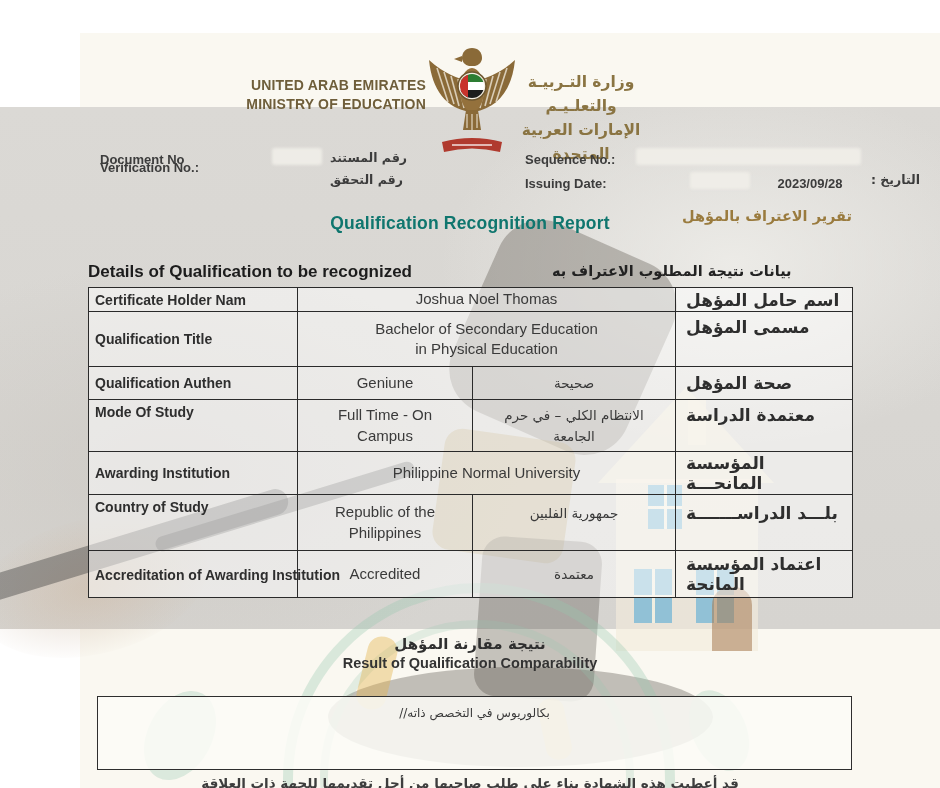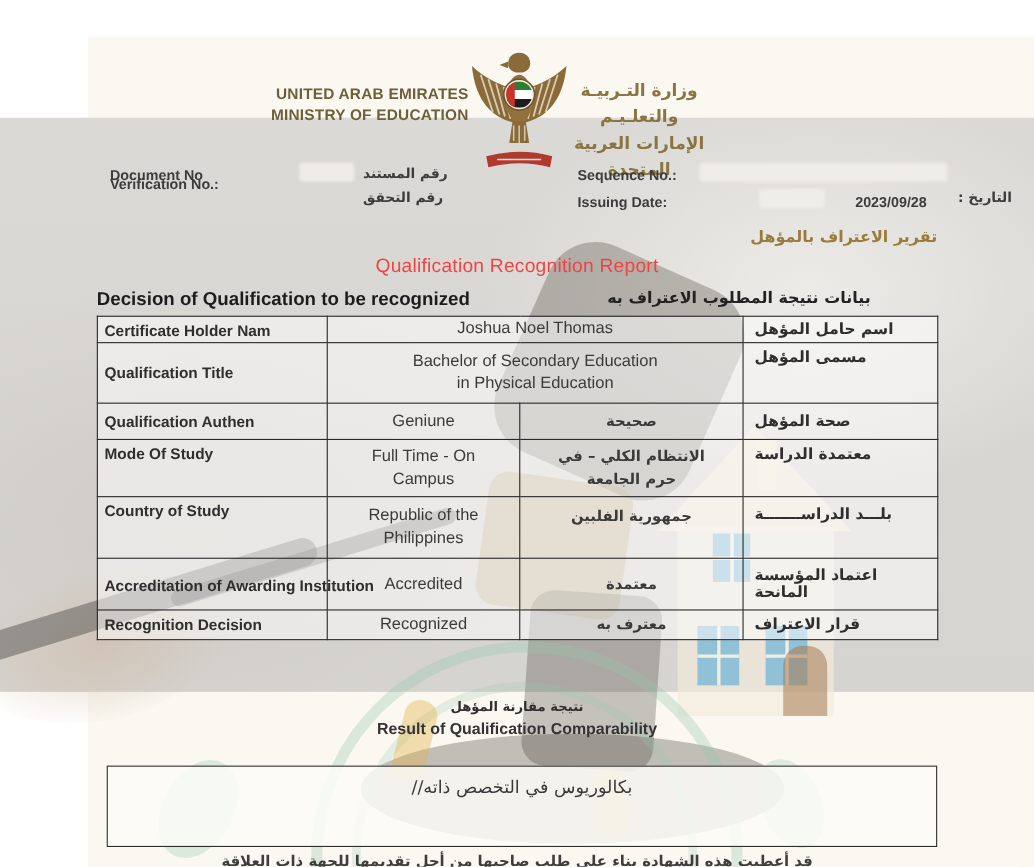--- a/index.html
+++ b/index.html
@@ -85,60 +85,60 @@
   #m-date-val{left:760px;top:176px;width:100px;text-align:center;}
   #m-date-ar{left:862px;top:172px;width:58px;font-size:12.5px;}
   .redact{background:rgba(240,238,232,.92);filter:blur(1.5px);border-radius:3px;}
   #red1{left:272px;top:148px;width:50px;height:17px;}
   #red2{left:636px;top:148px;width:225px;height:17px;}
   #red3{left:690px;top:172px;width:60px;height:17px;}
 
   
   #title-ar{left:88px;top:208px;width:764px;text-align:right;
     font-weight:bold;font-size:14.5px;color:#9a7b3e;}
-  #title-en{left:88px;top:231px;width:764px;text-align:center;
-    font-weight:normal;font-size:17.5px;color:#ef4444;letter-spacing:.2px;}
+  #title-en{left:88px;top:213px;width:764px;text-align:center;
+    font-weight:bold;font-size:17.5px;color:#0f766e;letter-spacing:.2px;}
 
   
   #sec-en{left:88px;top:262px;font-weight:bold;font-size:17px;color:#1c1c1c;}
   #sec-ar{left:552px;top:263px;width:300px;text-align:left;
     font-weight:bold;font-size:14.5px;color:#222;}
 
   
   #qtable{left:88px;top:287px;width:764px;border-collapse:collapse;table-layout:fixed;}
   #qtable td{
     border:1.7px solid #2a2a2a;
     background:rgba(255,255,255,.52);
     font-size:15px;color:#3a3a3a;
     padding:1px 6px;vertical-align:middle;overflow:visible;
   }
   #qtable td.lbl{font-weight:bold;color:#2e2e2e;font-size:14px;text-align:left;}
   #qtable td.val{text-align:center;line-height:1.35;}
   #qtable td.valar{text-align:center;font-size:13.5px;line-height:1.5;
-    font-family:"DejaVu Sans","Liberation Sans",sans-serif;font-weight:bold;}
-  #qtable td.lblar{font-weight:bold;font-size:14px;text-align:left;direction:rtl;
+    font-family:"DejaVu Sans","Liberation Sans",sans-serif;}
+  #qtable td.lblar{font-weight:bold;font-size:17px;text-align:left;direction:rtl;
     font-family:"DejaVu Sans","Liberation Sans",sans-serif;padding-left:10px;color:#2e2e2e;}
   tr.r1{height:24px;} tr.r2{height:55px;} tr.r3{height:33px;} tr.r4{height:52px;}
   tr.r5{height:32px;} tr.r6{height:56px;} tr.r7{height:47px;} tr.r8{height:27px;}
   tr.r7 td{vertical-align:top;}
   tr.r7 td.lbl span{position:relative;z-index:2;white-space:nowrap;display:inline-block;padding-top:2px;}
   tr.r7 td.val{padding-top:9px;}
   tr.r7 td.valar{padding-top:8px;}
   tr.r8 td{border-color:#1f3d1f;}
   tr.r8 td.lbl,tr.r8 td.lblar{background:#6cbb6c;}
   tr.r8 td.val,tr.r8 td.valar{background:#3f9e3f;}
 
   
   #res-ar{left:88px;top:635px;width:764px;text-align:center;
-    font-weight:bold;font-size:12px;color:#2f2f2f;}
+    font-weight:bold;font-size:15px;color:#2f2f2f;}
   #res-en{left:88px;top:655px;width:764px;text-align:center;
     font-weight:bold;font-size:14.5px;color:#333;}
   #res-box{left:97px;top:696px;width:753px;height:72px;
     border:1.6px solid #2e2e2e;background:rgba(252,251,247,.85);text-align:center;}
-  #box-ar{margin-top:9px;font-size:16px;color:#3a3a3a;}
+  #box-ar{margin-top:9px;font-size:12px;color:#3a3a3a;}
   #box-en{margin-top:4px;font-size:15.5px;color:#3a3a3a;}
 
   
   #foot{left:88px;top:775px;width:764px;text-align:center;
     font-weight:bold;font-size:13.5px;color:#3d3d3d;}
 </style>
 </head>
 <body>
 
 <div class="abs" id="sheet"></div>
@@ -226,21 +226,21 @@
 <div class="abs meta ar" id="m-doc-ar">رقم المستند</div>
 <div class="abs meta ar" id="m-ver-ar">رقم التحقق</div>
 <div class="abs meta" id="m-seq">Sequence No.:</div>
 <div class="abs meta" id="m-iss">Issuing Date:</div>
 <div class="abs meta" id="m-date-val">2023/09/28</div>
 <div class="abs meta ar" id="m-date-ar">التاريخ :</div>
 
 <div class="abs ar" id="title-ar">تقرير الاعتراف بالمؤهل</div>
 <div class="abs" id="title-en">Qualification Recognition Report</div>
 
-<div class="abs" id="sec-en">Decision of Qualification to be recognized</div>
+<div class="abs" id="sec-en">Details of Qualification to be recognized</div>
 <div class="abs ar" id="sec-ar">بيانات نتيجة المطلوب الاعتراف به</div>
 
 <table class="abs" id="qtable">
   <colgroup>
       <col style="width:209px">
       <col style="width:175px">
       <col style="width:203px">
       <col style="width:177px">
     </colgroup>
   <tbody>
@@ -259,38 +259,37 @@
     <td class="val">Geniune</td>
     <td class="valar ar">صحيحة</td>
     <td class="lblar">صحة المؤهل</td>
   </tr>
   <tr class="r4">
     <td class="lbl" style="vertical-align:top;padding-top:4px;">Mode Of Study</td>
     <td class="val" style="padding:0 30px;">Full Time - On Campus</td>
     <td class="valar ar" style="padding:0 30px;">الانتظام الكلي – في حرم الجامعة</td>
     <td class="lblar" style="vertical-align:top;padding-top:5px;">معتمدة الدراسة</td>
   </tr>
+  <tr class="r5">
+    <td class="lbl">Awarding Institution</td>
+    <td class="val" colspan="2">Philippine Normal University</td>
+    <td class="lblar">المؤسسة المانحـــة</td>
+  </tr>
   <tr class="r6">
     <td class="lbl" style="vertical-align:top;padding-top:4px;">Country of Study</td>
     <td class="val" style="padding:0 30px;">Republic of the Philippines</td>
     <td class="valar ar" style="vertical-align:top;padding-top:8px;">جمهورية الفلبين</td>
     <td class="lblar" style="vertical-align:top;padding-top:8px;">بلـــد الدراســـــــة</td>
   </tr>
   <tr class="r7">
     <td class="lbl"><span>Accreditation of Awarding Institution</span></td>
     <td class="val">Accredited</td>
     <td class="valar ar">معتمدة</td>
     <td class="lblar">اعتماد المؤسسة المانحة</td>
   </tr>
-  <tr class="r8">
-    <td class="lbl">Recognition Decision</td>
-    <td class="val">Recognized</td>
-    <td class="valar ar">معترف به</td>
-    <td class="lblar">قرار الاعتراف</td>
-  </tr>
 </tbody>
   </table>
 
 <div class="abs ar" id="res-ar">نتيجة مقارنة المؤهل</div>
 <div class="abs" id="res-en">Result of Qualification Comparability</div>
 <div class="abs" id="res-box">
   <div class="ar" id="box-ar">بكالوريوس في التخصص ذاته//</div>
 </div>
 
 <div class="abs ar" id="foot">قد أعطيت هذه الشهادة بناء على طلب صاحبها من أجل تقديمها للجهة ذات العلاقة</div>

